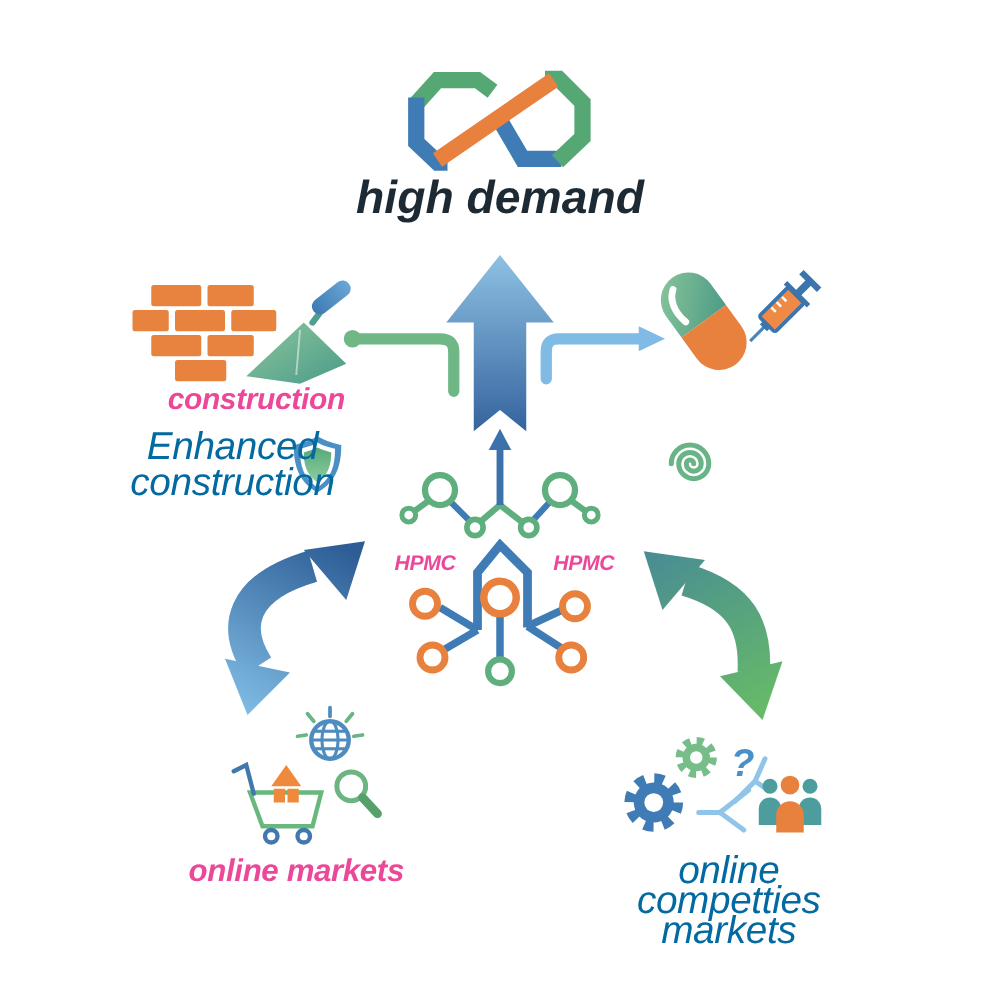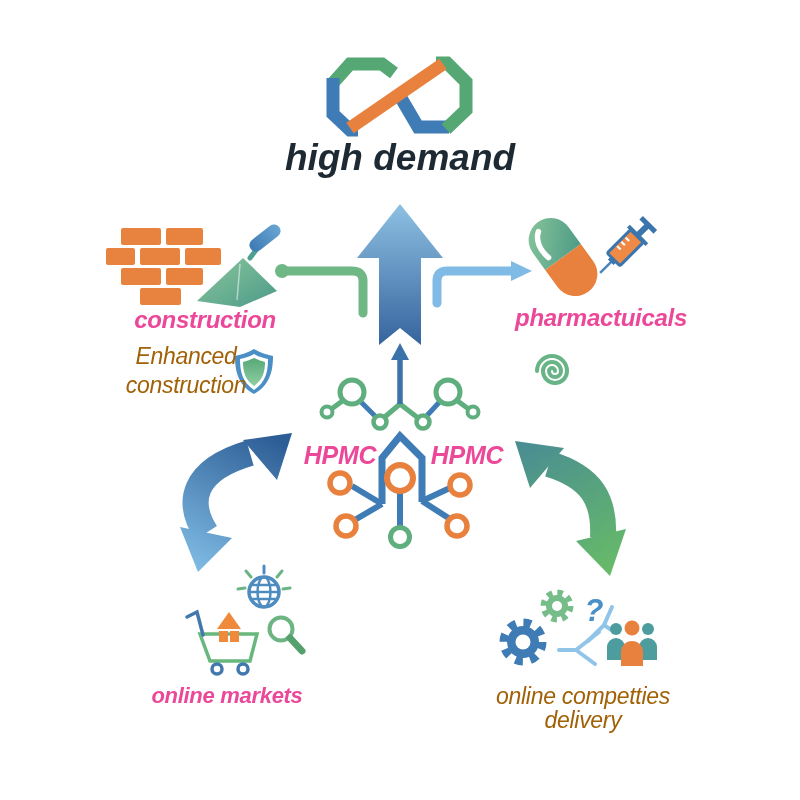--- a/index.html
+++ b/index.html
@@ -4,22 +4,22 @@
 <style>
   html,body{margin:0;padding:0;background:#ffffff;}
   #stage{position:relative;width:800px;height:800px;background:#ffffff;overflow:hidden;
          font-family:"Liberation Sans",sans-serif;color:#22303a;font-style:italic;}
   #scene{position:absolute;left:0;top:0;}
   .lbl{position:absolute;transform:translateX(-50%);white-space:nowrap;text-align:center;
        color:#ec4899;letter-spacing:-0.3px;}
   .bold{font-weight:bold;}
   .title{font-size:37px;font-weight:bold;letter-spacing:0px;color:#1d2a33;}
   .h{font-size:24px;}
-  .sub{font-size:23px;line-height:29px;color:#a16207;white-space:pre-line;}
-  .hpmc{font-size:25px;font-weight:bold;}
+  .sub{font-size:31px;line-height:29px;color:#0369a1;white-space:pre-line;}
+  .hpmc{font-size:17px;font-weight:bold;}
   .qmark{font-size:31px;font-weight:bold;color:#4a90c8;letter-spacing:0;}
 </style>
 </head>
 <body>
 
 <div id="stage">
 
 <svg id="scene" width="800" height="800" viewBox="0 0 800 800">
   <defs>
     <linearGradient id="gBigArrow" gradientUnits="userSpaceOnUse" x1="400" y1="205" x2="400" y2="345">
@@ -214,24 +214,23 @@
     <circle cx="632" cy="628" r="7.5" fill="#e8813d"></circle>
     <path d="M621,666 L621,652 A11 11 0 0 1 643,652 L643,666 Z" fill="#e8813d"></path>
   </g>
 </svg>
 
 <div class="lbl title" style="left:400px;top:137px;">high demand</div>
 
 <div class="lbl h bold" style="left:205px;top:306px;">construction</div>
 <div class="lbl sub" style="left:186px;top:342px;"><span>Enhanced</span><br><span>construction</span></div>
 
-<div class="lbl h bold" style="left:601px;top:304px;">pharmactuicals</div>
 
 <div class="lbl hpmc" style="left:340px;top:441px;">HPMC</div>
 <div class="lbl hpmc" style="left:467px;top:441px;">HPMC</div>
 
-<div class="lbl h bold" style="left:227px;top:683px;font-size:22px;">online markets</div>
-
-<div class="lbl sub" style="left:583px;top:684px;line-height:24px;"><span>online competties</span><br><span>delivery</span></div>
+<div class="lbl h bold" style="left:237px;top:683px;font-size:25px;">online markets</div>
+
+<div class="lbl sub" style="left:583px;top:684px;line-height:24px;"><span>online competties</span><br><span>markets</span></div>
 
 <div class="lbl qmark" style="left:594px;top:593px;">?</div>
 
 </div>
 
 </body></html>

